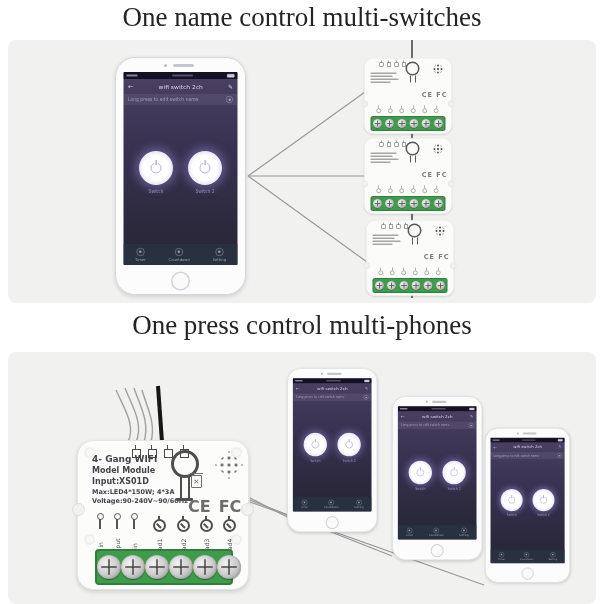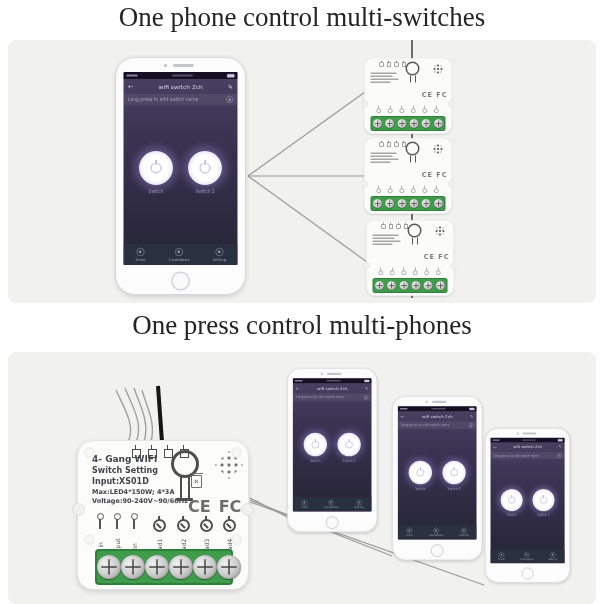--- a/index.html
+++ b/index.html
@@ -117,21 +117,21 @@
   .sym-screw::after{content:"";position:absolute;left:15%;right:15%;top:calc(50% - .75px);height:1.5px;background:#4f4f4f;transform:rotate(45deg);}
   .sym-screw::before{content:"";position:absolute;left:calc(50% - .75px);top:-5px;width:1.5px;height:4px;background:#4f4f4f;}
   .term-label{writing-mode:vertical-rl;transform:rotate(180deg);font-size:6px;color:#4c4c55;margin-top:3px;height:22px;}
   .ml-green{position:absolute;left:17px;right:15px;bottom:4px;height:36px;}
 </style>
 </head>
 <body>
 
 <div class="canvas">
 
-  <div class="title title-top">One phone control multi-switches</div>
+  <div class="title title-top">One name control multi-switches</div>
 
   <section class="panel panel-top">
     <svg class="overlay" width="588" height="263">
       <line class="wire-v" x1="404" y1="0" x2="404" y2="258"></line>
       <line class="fan" x1="240" y1="136" x2="357" y2="52"></line>
       <line class="fan" x1="240" y1="136" x2="357" y2="136"></line>
       <line class="fan" x1="240" y1="136" x2="359" y2="222"></line>
     </svg>
     <div class="slot slot-phone" style="left:107px;top:17px;transform:scale(.5);">
   <div class="phone">
@@ -327,21 +327,21 @@
       <div class="notch nl" style="top:62px"></div>
       <div class="notch nr" style="top:62px"></div>
       <div class="ml-dip">
         <i class="dip-sq"></i>
           <i class="dip-sq"></i>
           <i class="dip-sq"></i>
           <i class="dip-sq"></i>
       </div>
       <div class="ml-text">
         <div class="ml-line ml-l0">4- Gang WIFI</div>
-        <div class="ml-line ml-l1">Switch Setting</div>
+        <div class="ml-line ml-l1">Model Module</div>
         <div class="ml-line ml-l2">Input:XS01D</div>
         <div class="ml-l3">Max:LED4*150W; 4*3A</div>
         <div class="ml-l4">Voltage:90-240V~90/60Hz</div>
       </div>
       <div class="ml-ring"></div>
       <div class="ml-pull" style="left:102px"></div>
       <div class="ml-pull" style="left:110px"></div>
       <div class="ml-pull-b"></div>
       <div class="ml-speaker speaker"></div>
       <div class="weee">✕</div>

